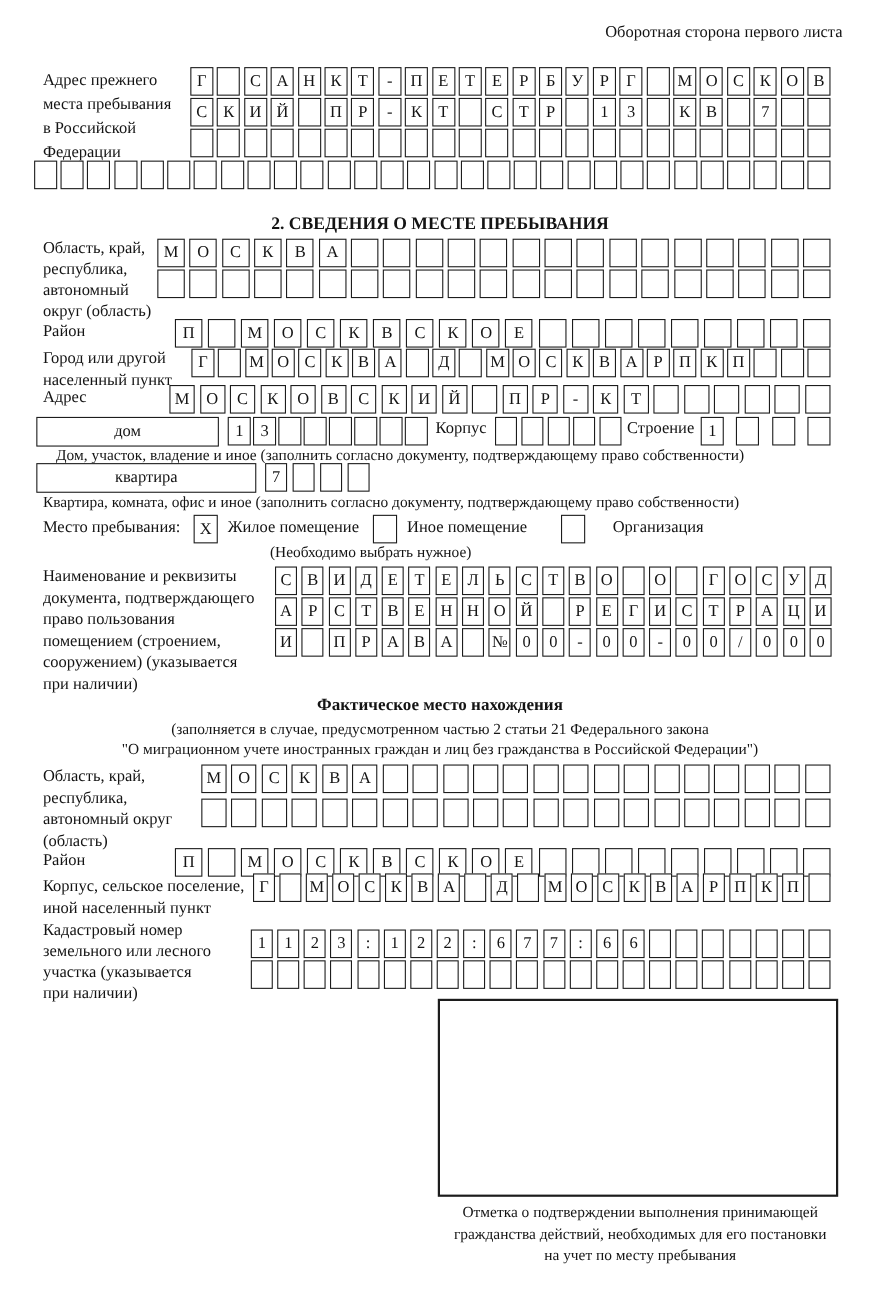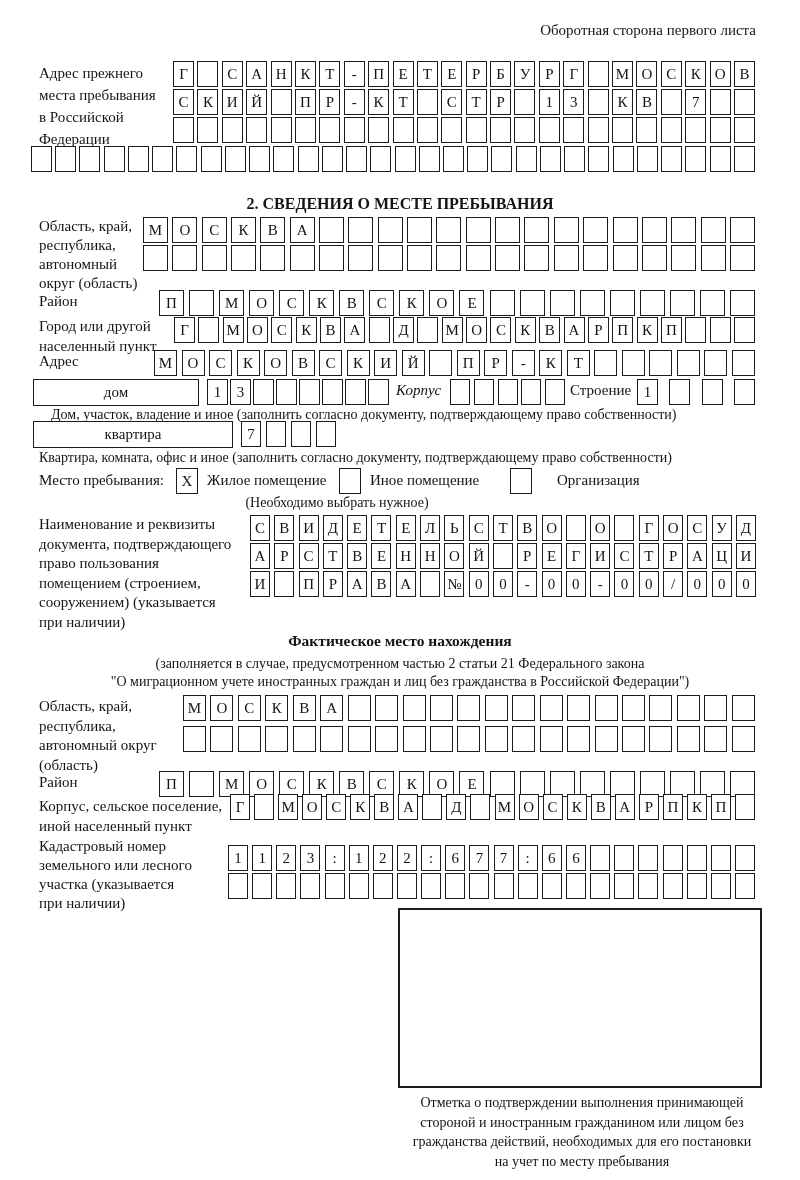--- a/index.html
+++ b/index.html
@@ -16,21 +16,21 @@
   .title { font-weight:bold; font-size:16px; }
   .wbox { border:1.7px solid #1c1c1c; height:27px; display:flex; align-items:center;
           justify-content:center; font-size:15px; background:#fff; }
   .stamp { border:2.5px solid #1c1c1c; background:#fff; }
 </style>
 </head>
 <body>
 
 <div class="page">
 
-  <div class="abs lbl" style="right:44px; top:22px;">Оборотная сторона первого листа</div>
+  <div class="abs lbl" style="right:34px; top:22px;">Оборотная сторона первого листа</div>
 
   <div class="abs lbl" style="left:39px; top:62px; line-height:22px;">
     <div>Адрес прежнего</div>
     <div>места пребывания</div>
     <div>в Российской</div>
     <div>Федерации</div>
   </div>
   <div class="abs grid" style="left:173px; top:61px; width:582px;">
       <span class="cb">Г</span>
       <span class="cb"></span>
@@ -282,21 +282,21 @@
   <div class="abs grid" style="left:207px; top:379px; width:182px;">
       <span class="cb">1</span>
       <span class="cb">3</span>
       <span class="cb"></span>
       <span class="cb"></span>
       <span class="cb"></span>
       <span class="cb"></span>
       <span class="cb"></span>
       <span class="cb"></span>
     </div>
-  <div class="abs lbl" style="left:396px; top:382px;font-style:italic;">Корпус</div>
+  <div class="abs lbl" style="left:396px; top:382px;">Корпус</div>
   <div class="abs grid" style="left:450px; top:379px; width:115px; --cw:20px;">
       <span class="cb"></span>
       <span class="cb"></span>
       <span class="cb"></span>
       <span class="cb"></span>
       <span class="cb"></span>
     </div>
   <div class="abs lbl" style="left:570px; top:382px;">Строение</div>
   <div class="abs grid" style="left:637px; top:379px; width:118px;">
       <span class="cb">1</span>
@@ -563,18 +563,17 @@
       <span class="cb"></span>
       <span class="cb"></span>
       <span class="cb"></span>
       <span class="cb"></span>
       <span class="cb"></span>
     </div>
 
   <div class="abs stamp" style="left:398px; top:908px; width:364px; height:180px;"></div>
   <div class="abs cap" style="left:382px; top:1093px; width:400px; text-align:center; line-height:19.5px;">
     <div>Отметка о подтверждении выполнения принимающей</div>
-    <div>стороной и иностранным гражданином или лицом без</div>
     <div>гражданства действий, необходимых для его постановки</div>
     <div>на учет по месту пребывания</div>
   </div>
 
 </div>
 
 </body></html>

